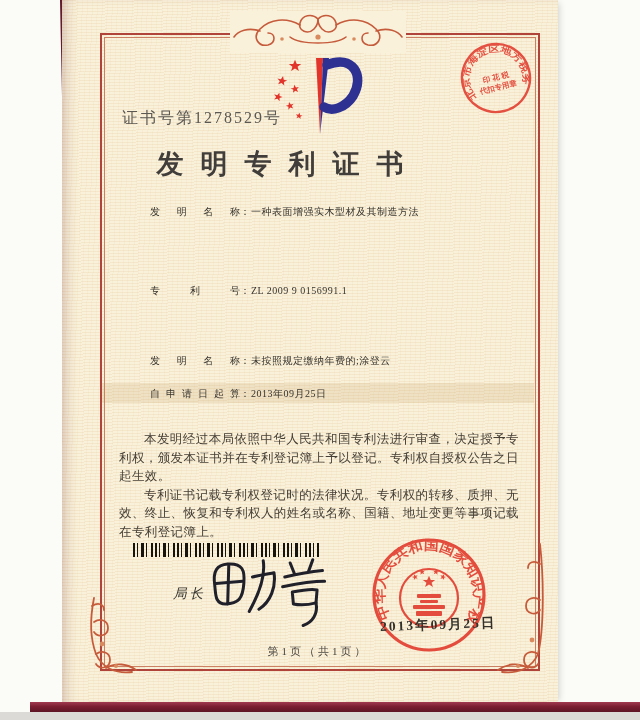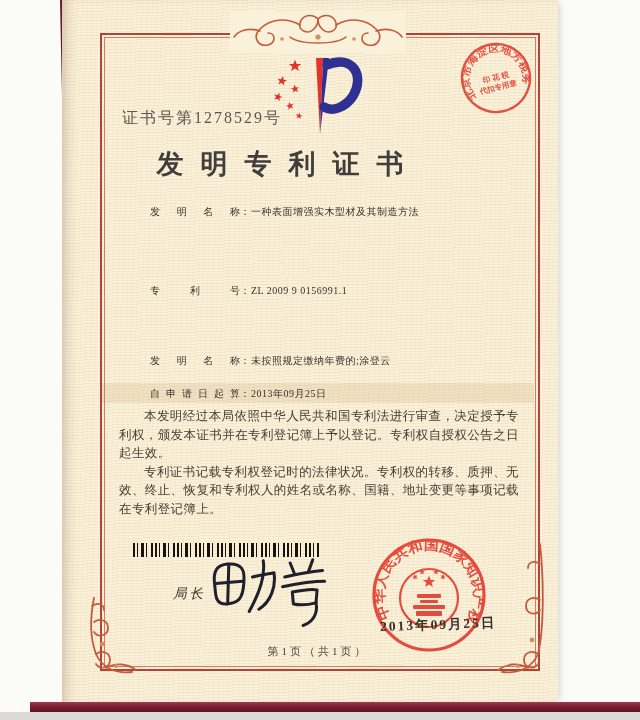--- a/index.html
+++ b/index.html
@@ -45,21 +45,21 @@
   }
   .field-row{position:absolute;left:88px;font-size:10px;color:#37332d;white-space:nowrap;}
   .flabel{display:inline-block;width:90px;text-align:justify;text-align-last:justify;}
   .fcolon{margin:0 1px 0 0;}
   .fvalue{letter-spacing:.5px;}
   #row-0{top:205px}#row-1{top:243px}#row-2{top:284px}
   #row-3{top:317px}#row-4{top:354px}#row-5{top:387px}
   #highlight-band{position:absolute;left:40px;top:383px;width:432px;height:20px;
     background:rgba(186,146,80,0.16);}
   #body-text{
-    position:absolute;left:57px;top:407px;width:400px;
+    position:absolute;left:57px;top:430px;width:400px;
     font-size:12.5px;line-height:18.6px;color:#453e35;text-align:justify;
   }
   #body-text p{margin:0;text-indent:2em;letter-spacing:.4px;}
   #barcode{
     position:absolute;left:71px;top:543px;width:186px;height:14px;
     background:repeating-linear-gradient(90deg,
       #17130f 0 2px, transparent 2px 4px,
       #17130f 4px 5px, transparent 5px 8px,
       #17130f 8px 11px, transparent 11px 13px,
       #17130f 13px 14px, transparent 14px 18px,

